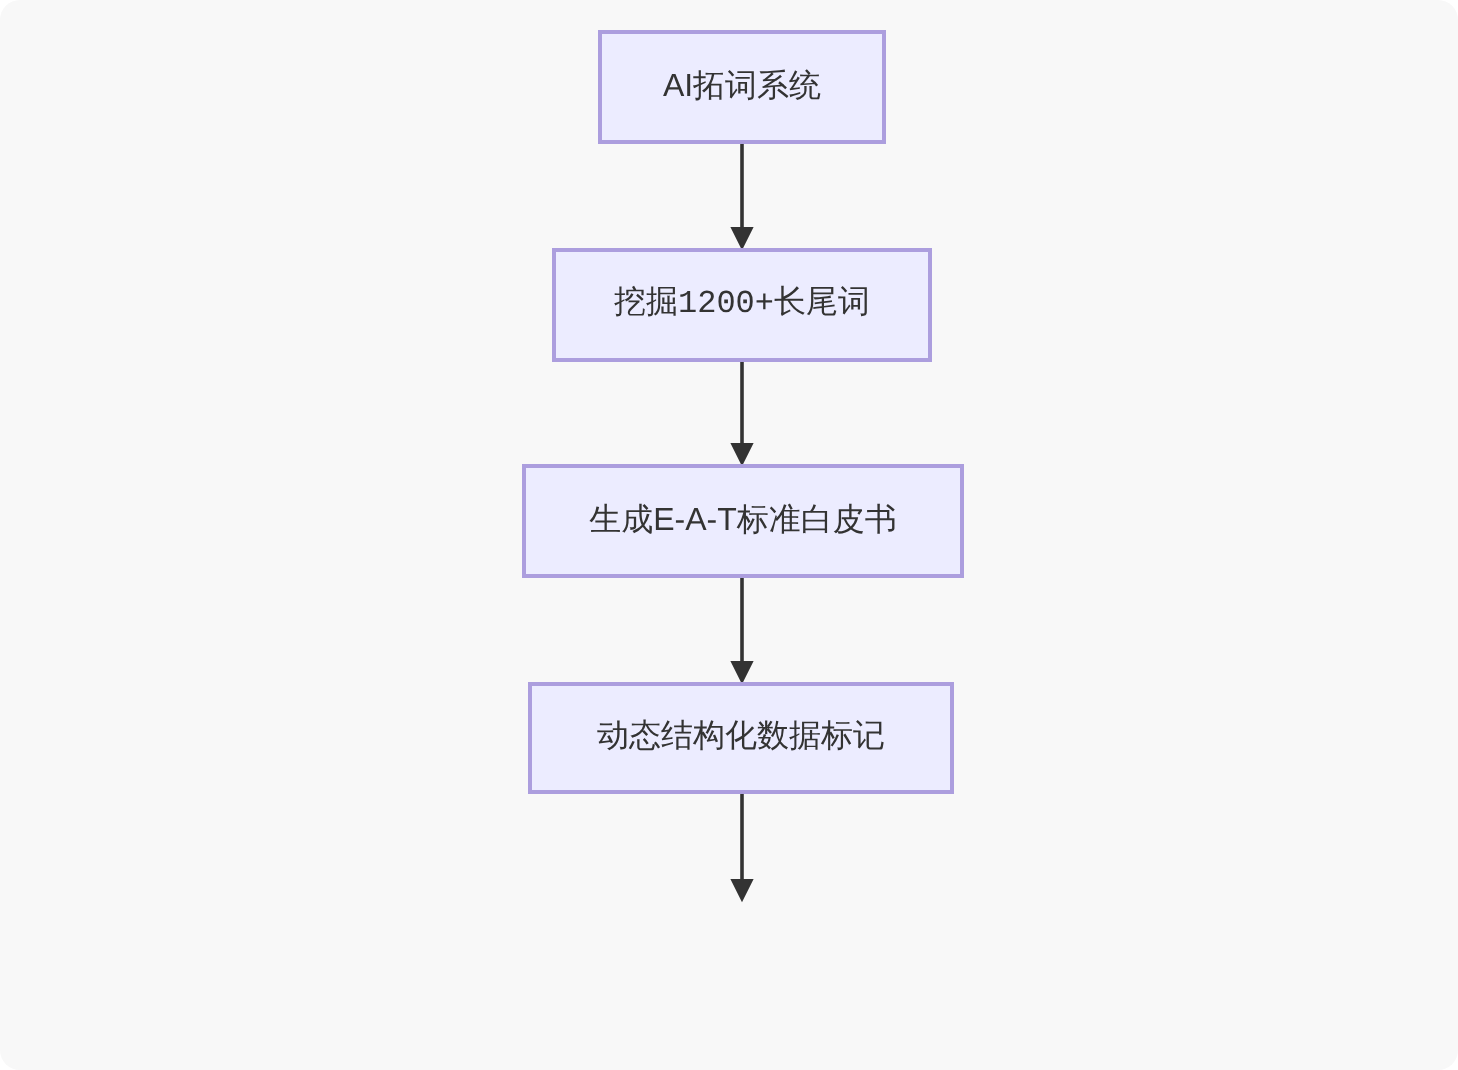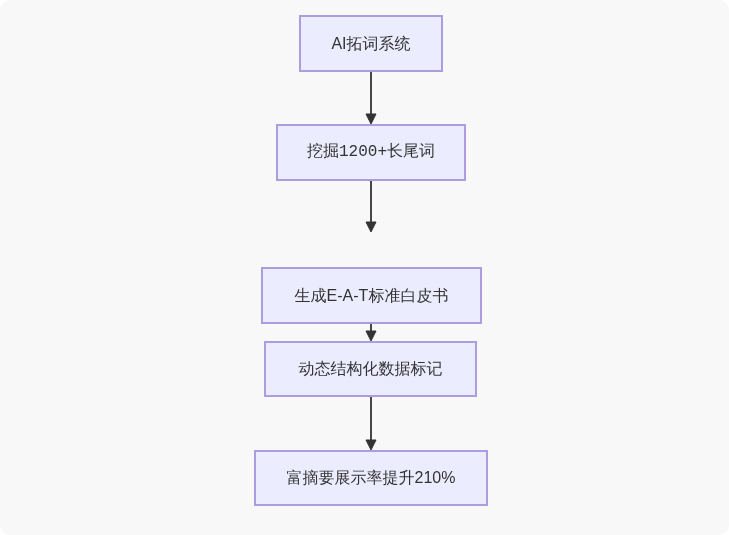--- a/index.html
+++ b/index.html
@@ -44,21 +44,21 @@
     text-align: center;
   }
   .node-label {
     color: var(--text-color, #333333);
     font-size: 16px;
     line-height: 1.2;
     white-space: nowrap;
   }
   .node-1 { left: 299px; top: 15px;  width: 144px; height: 57px; }
   .node-2 { left: 276px; top: 124px; width: 190px; height: 57px; font-family: Liberation Mono, monospace; }
-  .node-3 { left: 261px; top: 232px; width: 221px; height: 57px; margin-top: 35px; }
+  .node-3 { left: 261px; top: 232px; width: 221px; height: 57px; }
   .node-4 { left: 264px; top: 341px; width: 213px; height: 56px; text-align: right; }
   .node-5 { left: 254px; top: 450px; width: 234px; height: 56px; }
 </style>
 </head>
 <body>
 
 <div class="canvas">
 
   <svg class="edge-layer" viewBox="0 0 729 535" xmlns="http://www.w3.org/2000/svg">
     <g>
@@ -88,17 +88,14 @@
   </div>
 
   <div class="node node-3">
     <span class="node-label">生成E-A-T标准白皮书</span>
   </div>
 
   <div class="node node-4">
     <span class="node-label">动态结构化数据标记</span>
   </div>
 
-  <div class="node node-5">
-    <span class="node-label">富摘要展示率提升210%</span>
-  </div>
 
 </div>
 
 </body></html>

